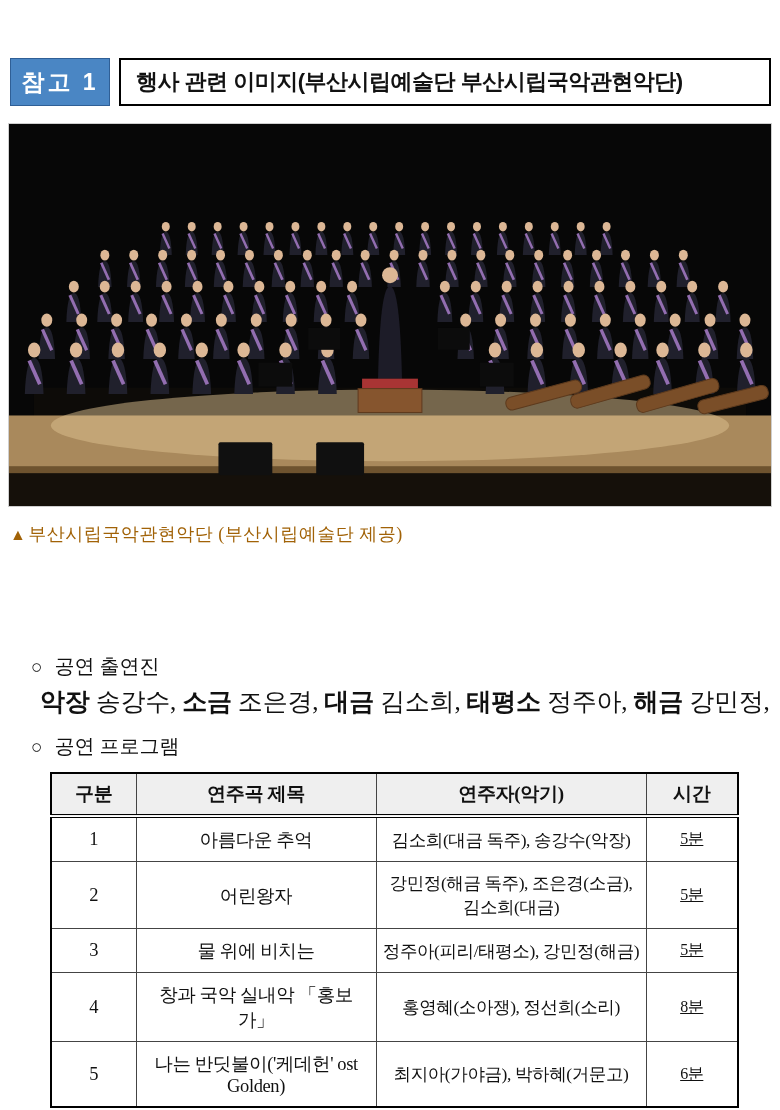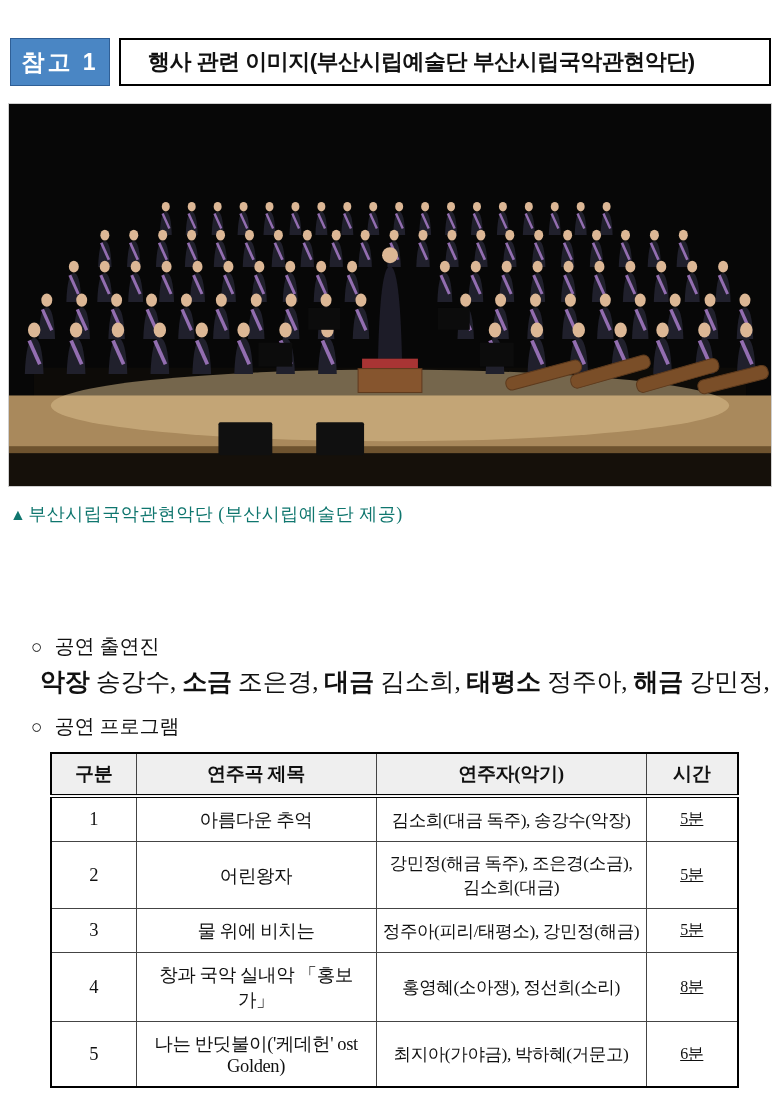--- a/index.html
+++ b/index.html
@@ -10,34 +10,34 @@
   
   .ref-header{display:flex;align-items:stretch;height:48px;margin:0 9px 0 10px;}
   .ref-badge{
     width:100px;background:#4a86c4;border:1px solid #2f5f96;color:#fff;
     font-family:"Liberation Sans", sans-serif;font-weight:bold;font-size:23px;
     display:flex;align-items:center;justify-content:center;letter-spacing:3px;
     box-sizing:border-box;
   }
   .ref-titlebox{
     flex:1;margin-left:9px;border:2px solid #000;box-sizing:border-box;
-    display:flex;align-items:center;padding-left:27px;
+    display:flex;align-items:center;padding-left:15px;
     font-family:"Liberation Sans", sans-serif;font-weight:800;font-size:22px;
     letter-spacing:-0.5px;background:#fff;
   }
-  #header-ref1{margin-top:38px;border-radius:16px;}
+  #header-ref1{margin-top:58px;border-radius:16px;}
   #header-ref2{margin-top:43px;}
   
   .photo-frame{
     margin:17px 8px 0 8px;height:384px;border:1px solid #cfcfcf;
     box-sizing:border-box;background:#070707;
   }
   .photo-frame svg{display:block;width:100%;height:100%;}
   .photo-caption{
-    margin:15px 0 0 10px;font-size:18px;color:#0f766e;letter-spacing:0.5px;
+    margin:15px 0 0 10px;font-size:18px;color:#a16207;letter-spacing:0.5px;
   }
   .photo-caption .tri{font-size:16px;margin-right:2px;}
   
   .section-head{margin:16px 0 0 31px;font-size:20px;}
   .section-head .bullet{margin-right:12px;font-size:19px;}
   .cast-lines{margin:4px 0 0 40px;font-size:25px;line-height:35px;letter-spacing:-0.2px;}
   .cast-lines .b{font-weight:bold;}
   #program-head{margin-top:14px;}
   
   table.program{

